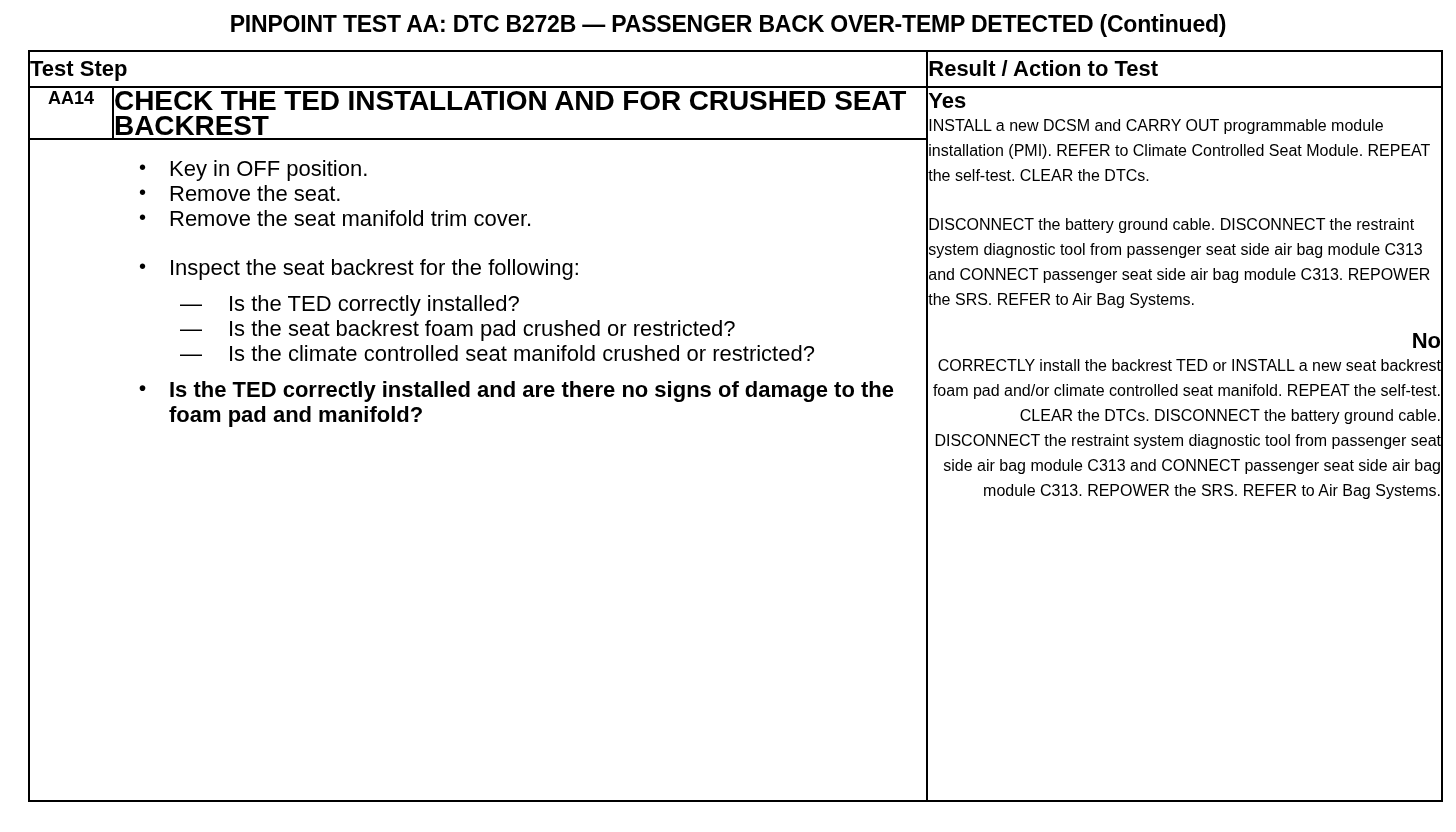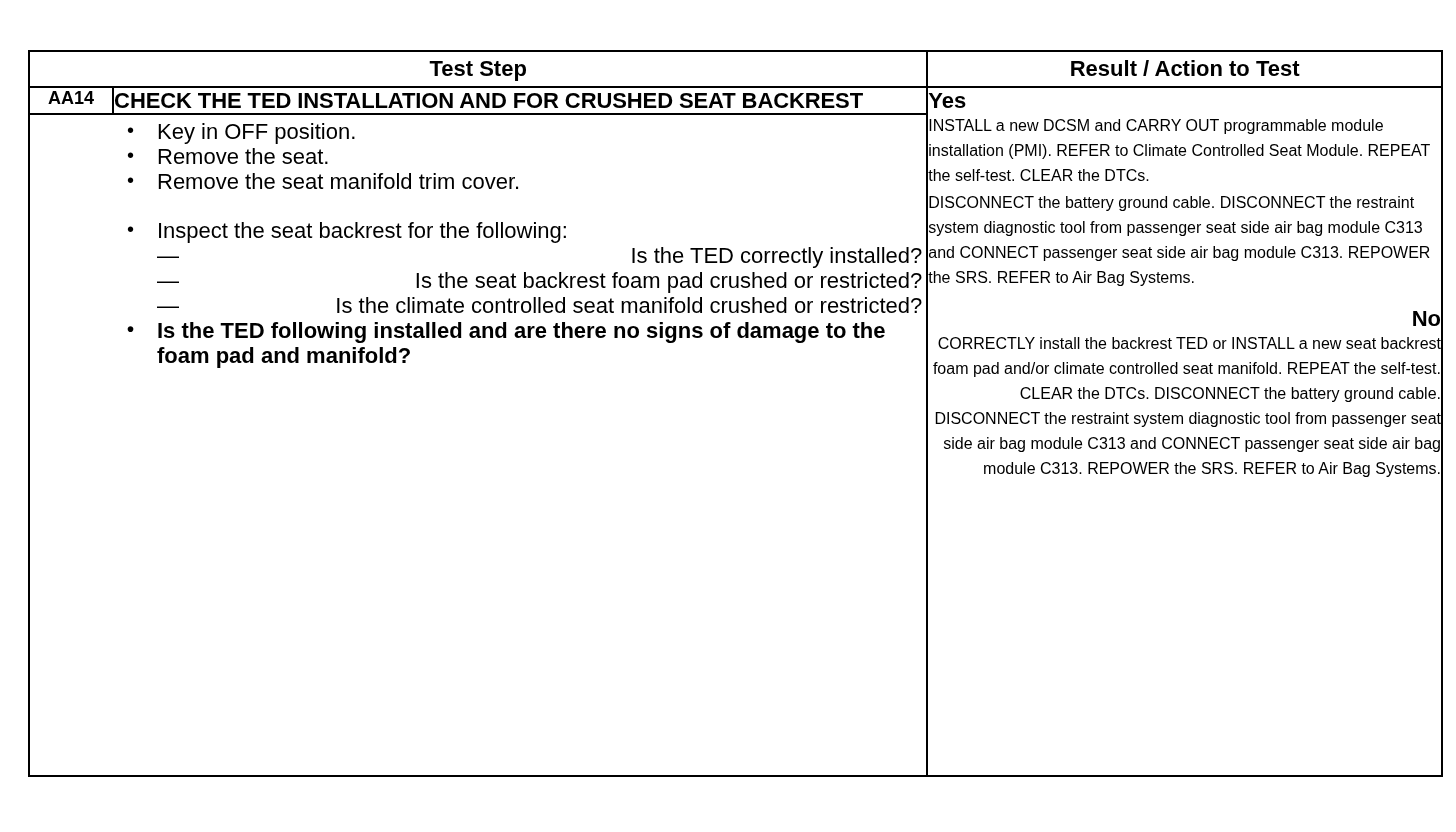--- a/index.html
+++ b/index.html
@@ -50,37 +50,36 @@
     padding: 0;
     vertical-align: top;
     background: #ffffff;
   }
 
   .col-id     { width: 84px; }
   .col-step   { width: 813px; }
   .col-result { width: 514px; }
 
   .head-cell {
-    text-align: center;
     font-size: 22px;
     font-weight: bold;
     height: 34px;
     line-height: 34px;
     padding: 0 4px;
   }
 
   .step-id-cell {
     text-align: center;
     font-size: 18px;
     font-weight: bold;
     padding-top: 5px;
   }
 
   .step-title-cell {
-    font-size: 22px;
+    font-size: 28px;
     font-weight: bold;
     line-height: 25px;
     padding: 5px 6px 6px 10px;
     letter-spacing: -0.1px;
   }
 
   .step-body-cell {
     padding: 10px 8px 8px 8px;
     height: 660px;
   }
@@ -88,21 +87,21 @@
   .result-cell {
     padding: 10px 8px 6px 10px;
     font-size: 22px;
     line-height: 25px;
   }
 
   
   ul.bullets {
     list-style: none;
     margin: 0;
-    padding: 4px;
+    padding: 16px;
   }
   ul.bullets > li {
     position: relative;
     padding-left: 38px;
     font-size: 22px;
     line-height: 25px;
     margin-left: 85px;
   }
   ul.bullets > li::before {
     content: "\2022";
@@ -113,23 +112,22 @@
   }
   li.bold-item {
     font-weight: bold;
   }
   li.spaced {
     margin-top: 24px;
   }
 
   ul.dashes {
     list-style: none;
-    margin: 0;
+    margin: 11px;
     padding: 0;
-    text-align: right;
   }
   ul.dashes > li {
     position: relative;
     padding-left: 48px;
     font-size: 22px;
     line-height: 25px;
   }
   ul.dashes > li::before {
     content: "\2014";
     position: absolute;
@@ -141,32 +139,33 @@
   .branch-label {
     font-weight: bold;
     font-size: 22px;
     line-height: 25px;
   }
   .branch-para {
     font-size: 16px;
     line-height: 25px;
   }
   .branch-para.gap {
-    margin-top: 2px;
+    margin-top: 24px;
   }
   .branch-block.second {
     margin-top: 16px;
     text-align: right;
   }
 </style>
 </head>
 <body>
 
 <div class="page">
 
+  <div class="doc-title">PINPOINT TEST AA: DTC B272B — PASSENGER BACK OVER-TEMP DETECTED (Continued)</div>
 
   <table class="pinpoint-table">
     <colgroup>
       <col class="col-id">
       <col class="col-step">
       <col class="col-result">
     </colgroup>
     <tbody>
       <tr>
         <td class="head-cell" colspan="2">Test Step</td>
@@ -201,20 +200,20 @@
 
             <li class="spaced">
               <span>Inspect the seat backrest for the following:</span>
               <ul class="dashes">
                 <li>Is the TED correctly installed?</li>
                 <li>Is the seat backrest foam pad crushed or restricted?</li>
                 <li>Is the climate controlled seat manifold crushed or restricted?</li>
               </ul>
             </li>
 
-            <li class="bold-item">Is the TED following installed and are there no signs of damage to the foam pad and manifold?</li>
+            <li class="bold-item">Is the TED correctly installed and are there no signs of damage to the foam pad and manifold?</li>
           </ul>
         </td>
       </tr>
     </tbody>
   </table>
 
 </div>
 
 </body></html>

